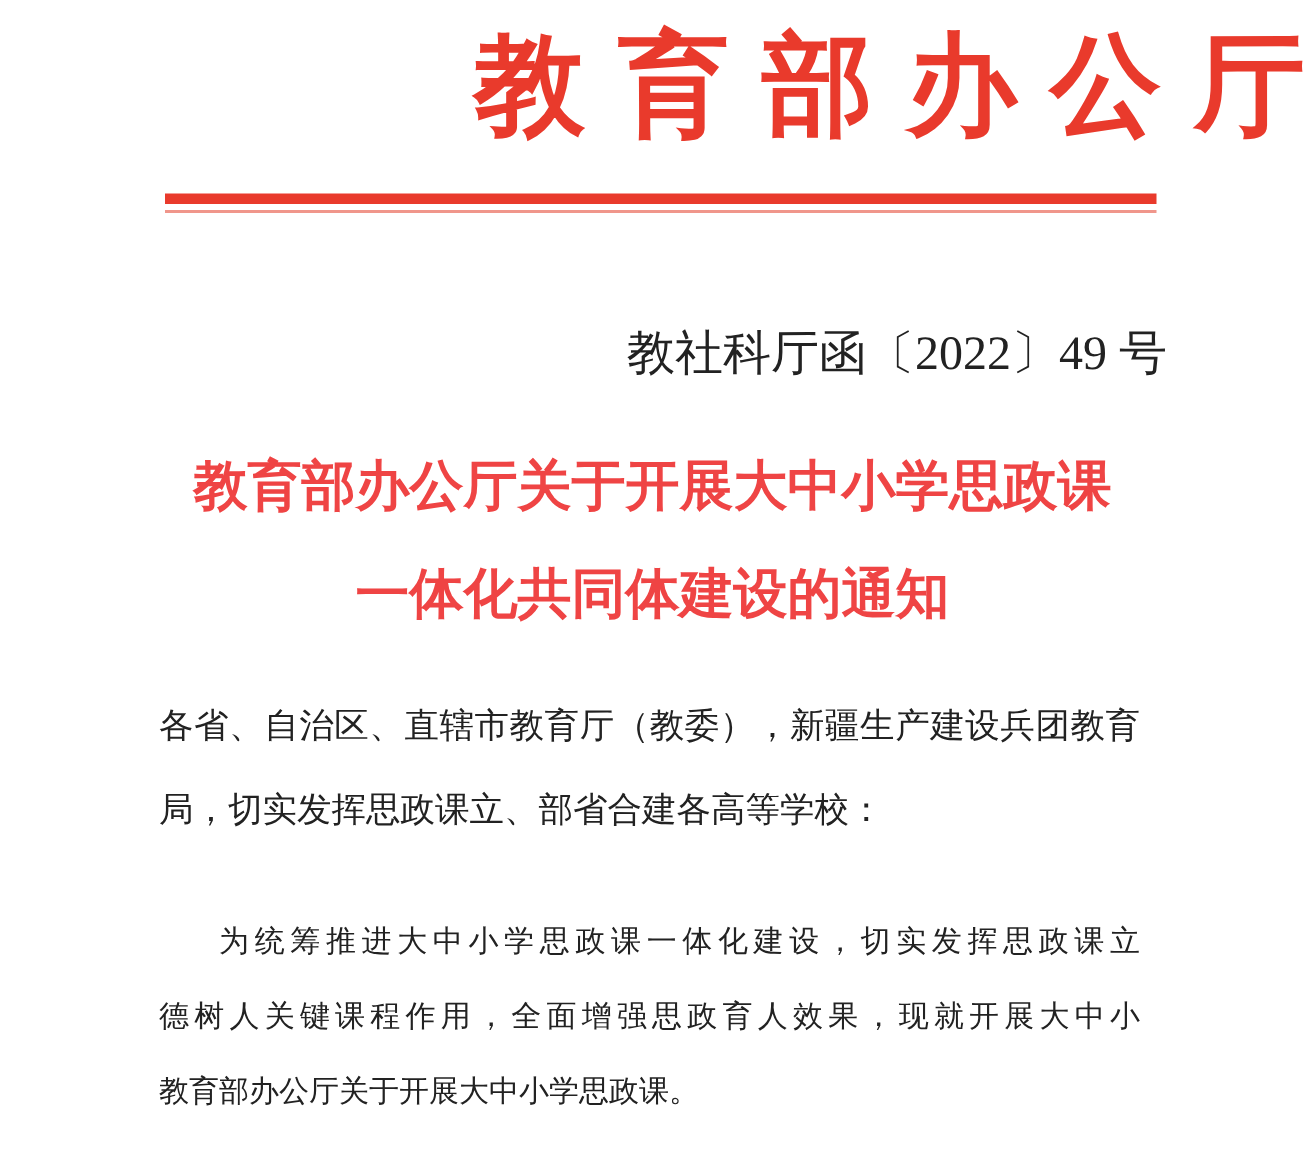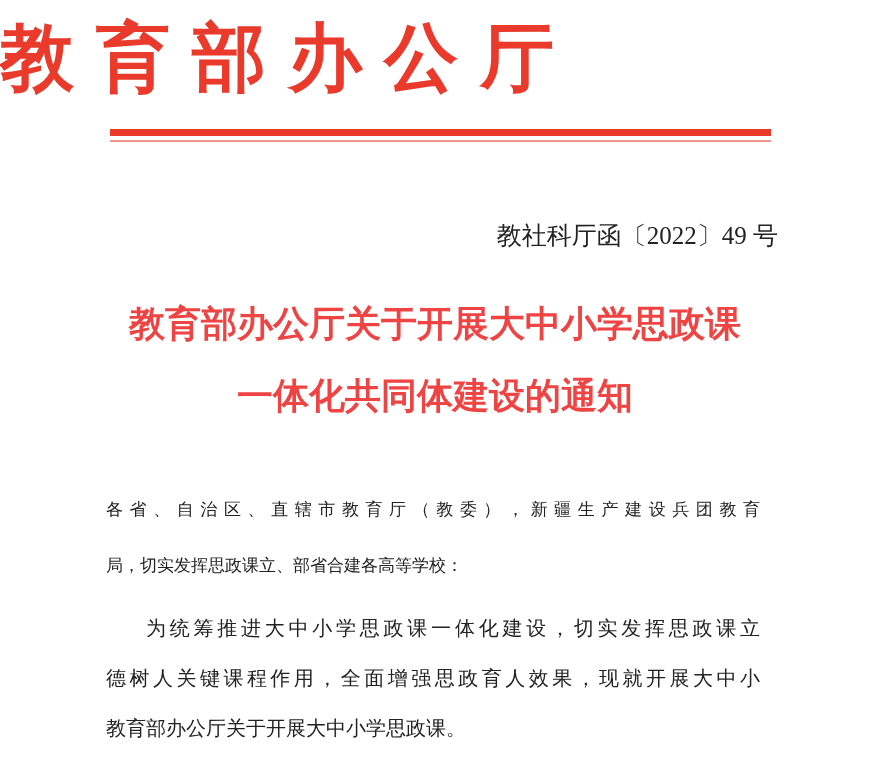--- a/index.html
+++ b/index.html
@@ -16,21 +16,21 @@
     font-family: "Liberation Serif", "DejaVu Serif", serif;
     color: #222222;
   }
 
   
   .letterhead {
     position: absolute;
     top: 10px;
     left: 0;
     width: 100%;
-    text-align: left;
+    text-align: right;
     line-height: 96px;
     font-size: 74px;
     font-weight: bold;
     color: #e93a2c;
     white-space: nowrap;
   }
   .letterhead .org-name {
     letter-spacing: 22px;
     margin-right: -22px; 
   }
@@ -50,21 +50,21 @@
     right: 99px;
     height: 2px;
     background: #f0968b;
   }
 
   
   .doc-number {
     position: absolute;
     top: 220px;
     right: 92px;
-    font-size: 25px;
+    font-size: 32px;
     line-height: 31px;
     color: #222222;
     white-space: nowrap;
   }
 
   
   .doc-title {
     position: absolute;
     top: 288px;
     left: 0;
@@ -75,24 +75,24 @@
     color: #ef4444;
   }
   .doc-title .title-line {
     line-height: 72px;
     white-space: nowrap;
   }
 
   
   .recipients {
     position: absolute;
-    top: 482px;
+    top: 456px;
     left: 106px;
     width: 654px;
-    font-size: 17px;
+    font-size: 23px;
     line-height: 56px;
     color: #222222;
   }
   .body-paragraph {
     position: absolute;
     top: 603px;
     left: 106px;
     width: 654px;
     font-size: 20px;
     line-height: 50px;

